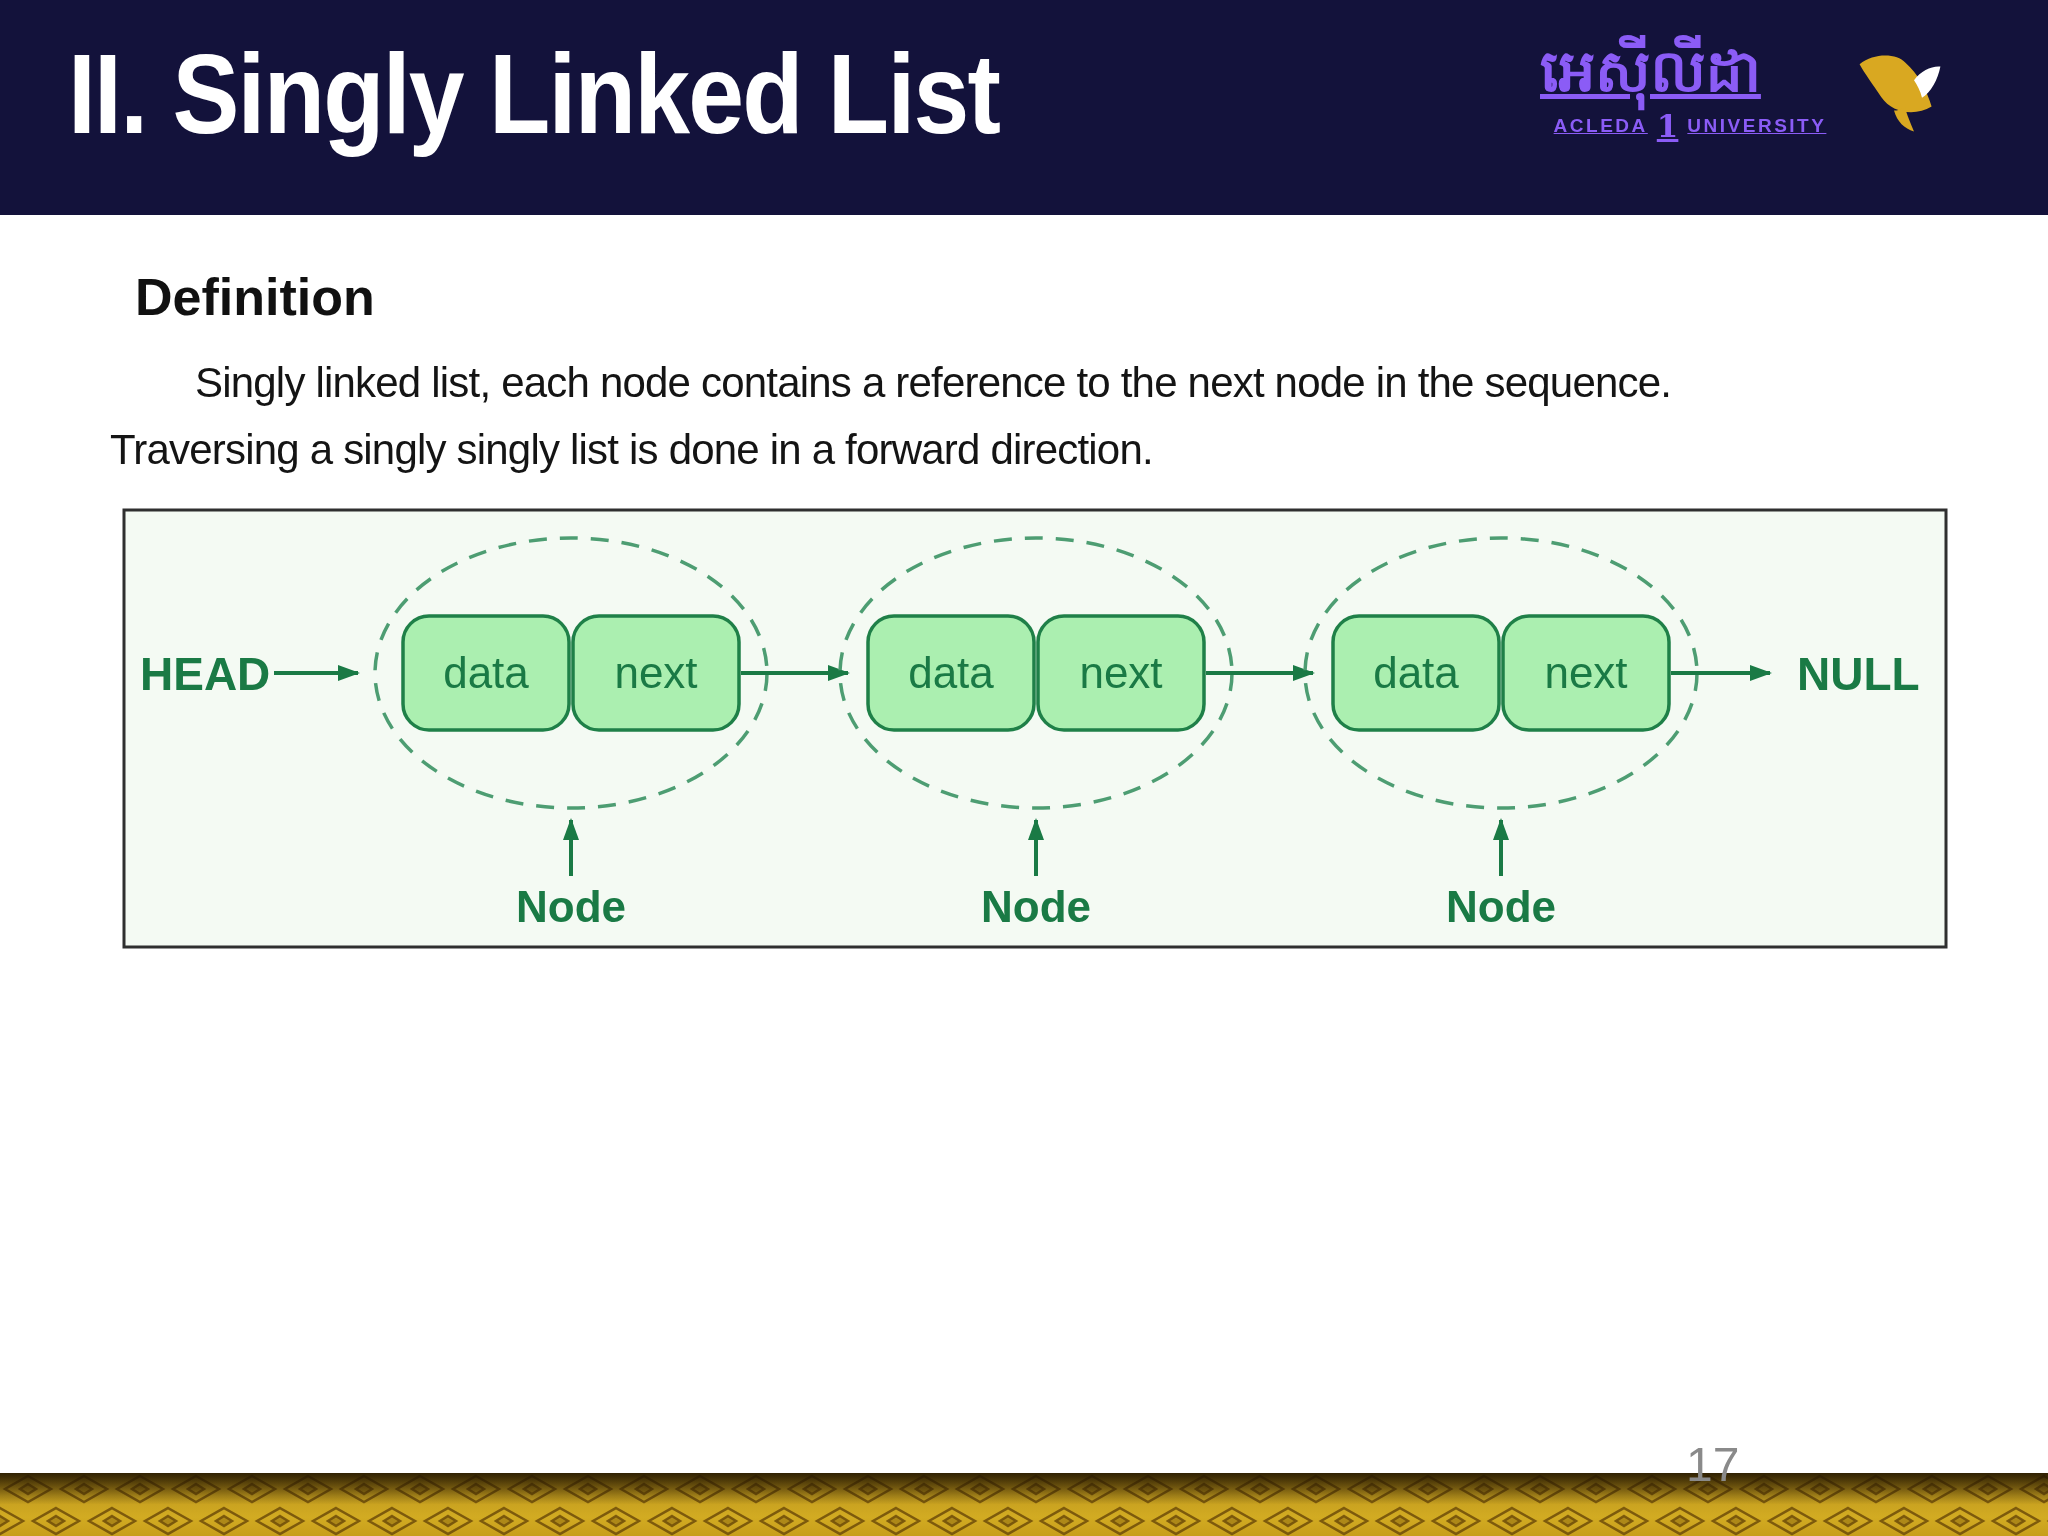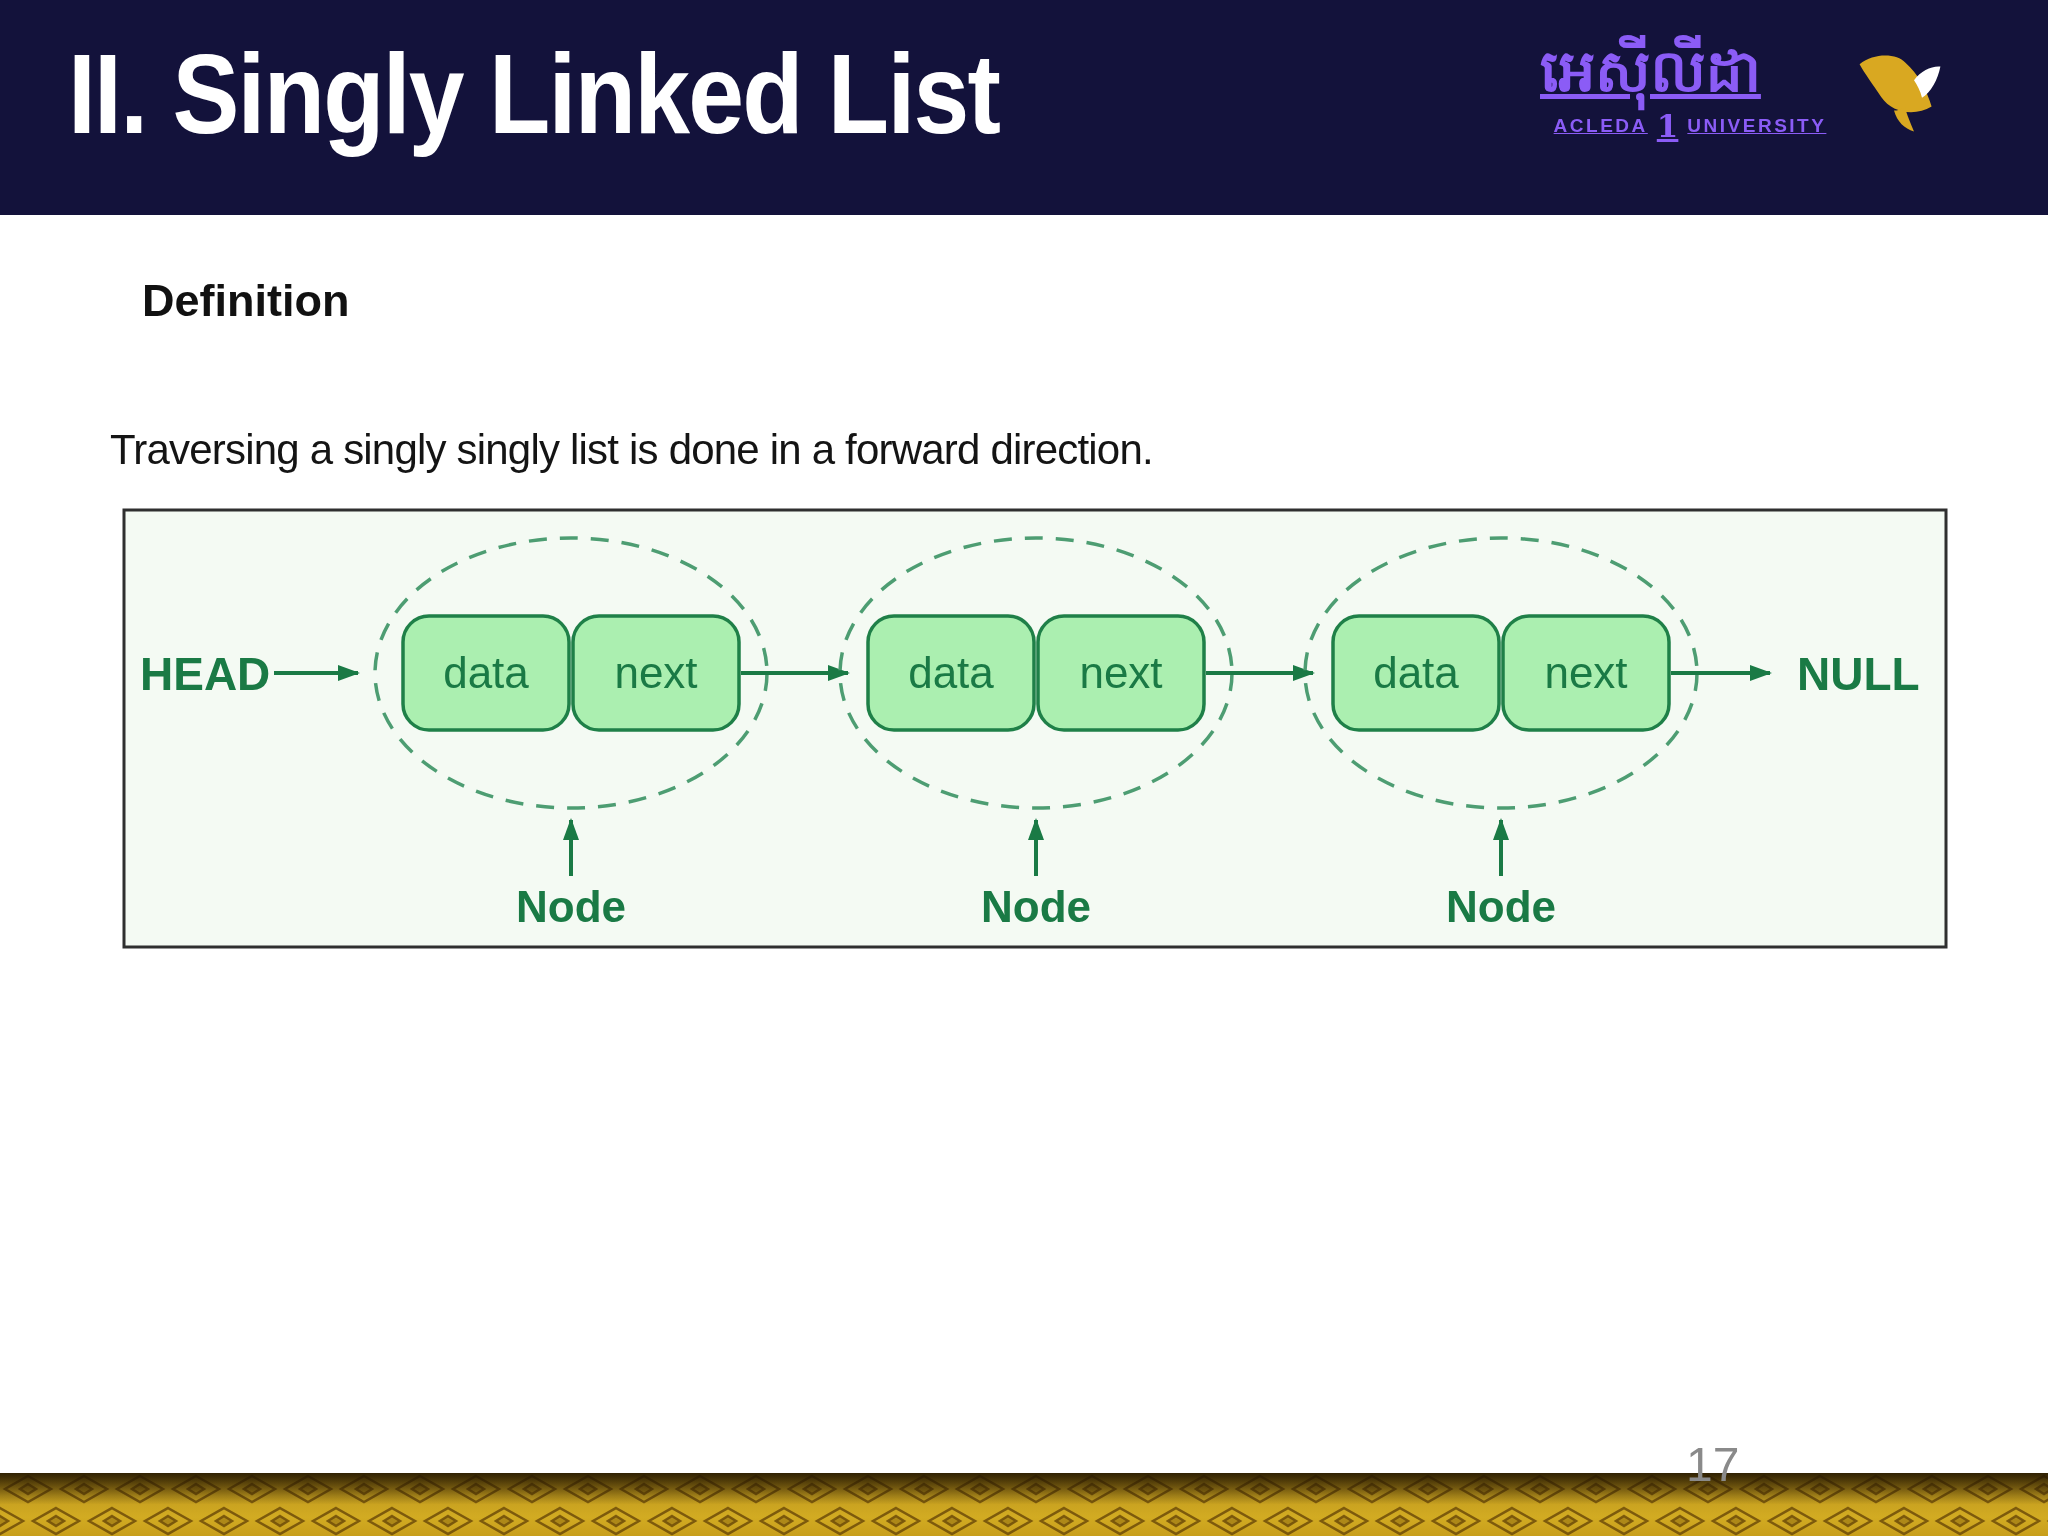--- a/index.html
+++ b/index.html
@@ -12,22 +12,22 @@
               font-size:114px;font-weight:700;letter-spacing:-2px;white-space:nowrap;
               transform:scaleX(0.88);transform-origin:left center;line-height:1.05;}
   .logo{position:absolute;left:1540px;top:36px;width:300px;text-align:left;color:#8b5cf6;text-decoration:underline;}
   .logo-khmer{font-size:58px;font-weight:700;line-height:1.2;white-space:nowrap;}
   .logo-line{margin-top:8px;display:flex;justify-content:center;align-items:center;gap:9px;}
   .logo-acleda,.logo-univ{font-size:19px;font-weight:700;letter-spacing:2.5px;}
   .logo-numeral{font-size:31px;font-weight:700;line-height:.8;font-family:"DejaVu Serif",serif;}
   .bird{position:absolute;left:1838px;top:36px;width:120px;height:122px;}
 
   
-  .section-heading{position:absolute;left:126px;top:262px;margin:16px;color:#111111;
-                   font-size:45px;font-weight:700;line-height:1;}
+  .section-heading{position:absolute;left:126px;top:262px;margin:9px;color:#111111;
+                   font-size:52px;font-weight:700;line-height:1;}
   .para-line{position:absolute;color:#141414;font-size:42px;letter-spacing:-0.8px;
              line-height:1;white-space:nowrap;}
   .para-line.l1{left:195px;top:362px;}
   .para-line.l2{left:110px;top:429px;}
 
   
   .diagram{position:absolute;left:122px;top:508px;width:1826px;height:441px;}
   .diagram text{font-family:"Liberation Sans",sans-serif;}
   .dg-strong{fill:var(--green-dark);font-weight:700;font-size:46px;}
   .dg-field{fill:var(--green-dark);font-size:44px;}
@@ -63,20 +63,21 @@
       <path d="M27,29 C46,14 74,16 84,27 C100,41 111,62 117,82
                C97,94 68,91 54,70 C44,55 33,40 27,29 Z" fill="var(--brand-gold)"></path>
       <path d="M95,49 C104,37 117,31 128,32 C125,48 116,65 105,71
                C103,62 99,55 95,49 Z" fill="#ffffff"></path>
       <path d="M70,87 C74,101 83,110 95,113 C90,101 86,92 84,83
                C79,85 74,87 70,87 Z" fill="var(--brand-gold)"></path>
     </svg>
   </div>
 
   <h2 class="section-heading">Definition</h2>
+  <div class="para-line l1">Singly linked list, each node contains a reference to the next node in the sequence.</div>
   <div class="para-line l2">Traversing a singly singly list is done in a forward direction.</div>
 
   <svg class="diagram" viewBox="0 0 1826 441">
     <defs>
       <marker id="ah" markerUnits="userSpaceOnUse" markerWidth="24" markerHeight="18" refX="20" refY="8" orient="auto">
         <path d="M0,0 L22,8 L0,16 Z"></path>
       </marker>
     </defs>
 
     <rect x="2" y="2" width="1822" height="437" fill="var(--panel-bg)" stroke="var(--panel-border)" stroke-width="3"></rect>

